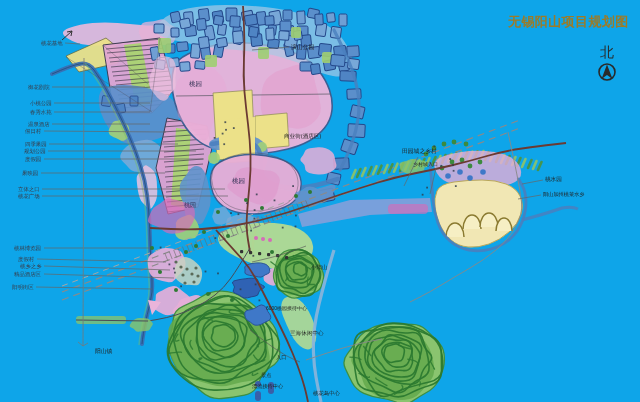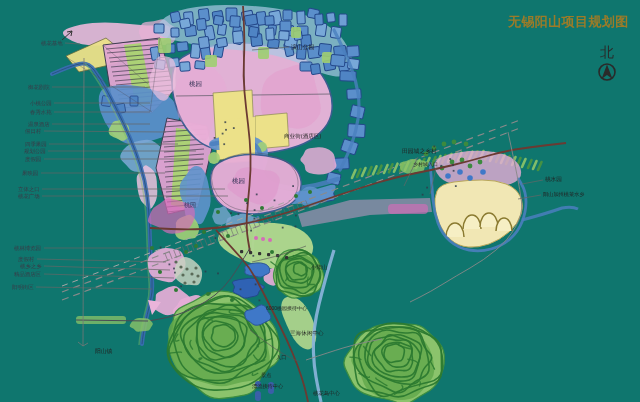--- a/index.html
+++ b/index.html
@@ -1,16 +1,16 @@
 <!DOCTYPE html>
 <html><head>
 <meta charset="utf-8">
 <style>
 html,body{margin:0;padding:0;background:#ffffff;}
-#page{width:640px;height:402px;position:relative;overflow:hidden;background:#0f766e;font-family:"Liberation Sans", sans-serif;}
+#page{width:640px;height:402px;position:relative;overflow:hidden;background:#0ea5e9;font-family:"Liberation Sans", sans-serif;}
 </style>
 </head>
 <body>
 <div id="page">
 <svg width="640" height="402" viewBox="0 0 640 402">
 
 <path d="M67.0 38.0Q58.0 32.0 69.0 28.0Q80.0 24.0 92.5 23.0Q105.0 22.0 117.5 23.0Q130.0 24.0 141.0 25.0Q152.0 26.0 162.0 25.0Q172.0 24.0 170.0 32.0Q168.0 40.0 159.0 43.0Q150.0 46.0 138.0 45.0Q126.0 44.0 113.0 45.0Q100.0 46.0 88.0 45.0Q76.0 44.0 67.0 38.0Z" fill="#ecb9da" opacity="0.9"></path>
 
 <path d="M178.1 29.7Q180.7 32.0 178.1 34.3Q175.4 36.6 174.8 39.8Q174.3 43.1 169.0 44.4Q163.7 45.7 158.4 44.6Q153.2 43.5 148.3 42.8Q143.4 42.0 141.9 39.3Q140.4 36.6 139.4 34.3Q138.4 32.0 139.2 29.6Q139.9 27.2 141.5 24.6Q143.2 21.9 148.4 21.8Q153.7 21.6 158.7 19.9Q163.8 18.1 166.6 21.2Q169.4 24.2 172.4 25.8Q175.4 27.4 178.1 29.7Z" fill="#e8b0d6" opacity="0.75"></path>
 

